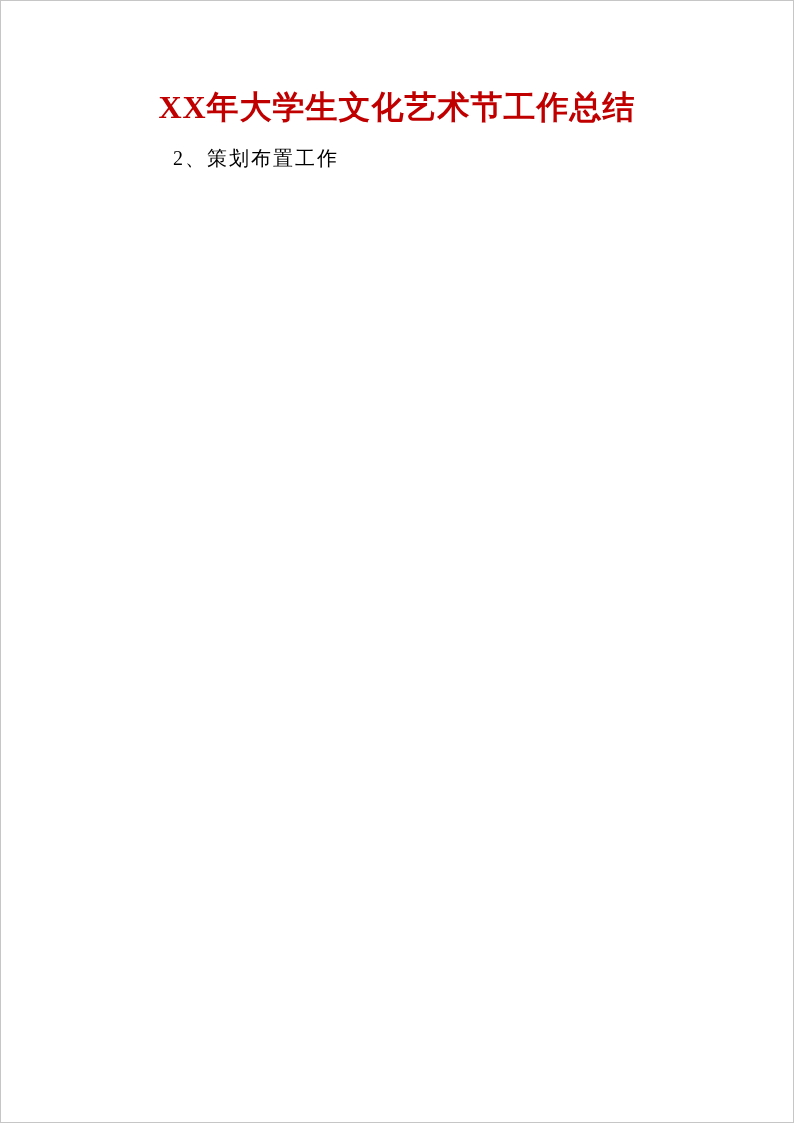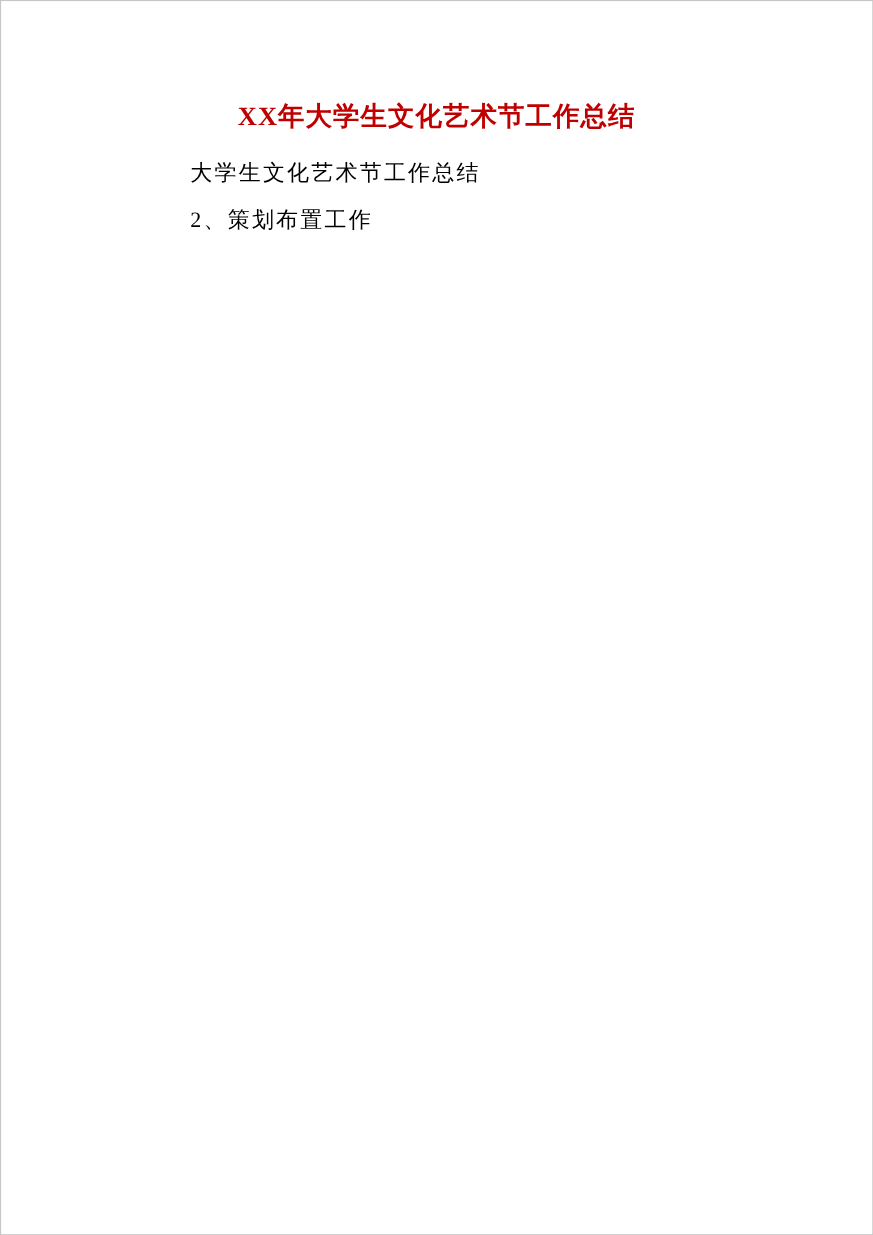--- a/index.html
+++ b/index.html
@@ -16,21 +16,21 @@
     border: 1px solid #c6c6c6;
     overflow: hidden;
     font-family: "Liberation Serif", "DejaVu Serif", serif;
     color: #000000;
   }
   .doc-title {
     margin: 86px 0 0 0;
     padding: 0;
     width: 100%;
     text-align: center;
-    font-size: 24px;
+    font-size: 32px;
     line-height: 40px;
     font-weight: bold;
     letter-spacing: 1px;
     color: #c00000; 
     white-space: nowrap;
   }
   .content {
     margin: 11px 0 0 118px;
     width: 558px;
     font-size: 20px;
@@ -46,21 +46,20 @@
   .indent-sub   { text-indent: 54px; }  
   .indent-para  { text-indent: 82px; }  
 </style>
 </head>
 <body>
 
 <div class="page">
   <h1 class="doc-title">XX年大学生文化艺术节工作总结</h1>
 
   <div class="content">
-    <p class="indent-sub">大学生文化艺术节工作总结</p>
 
 
 
 
 
     <p class="indent-sub">2、策划布置工作</p>
   </div>
 </div>
 
 </body></html>

